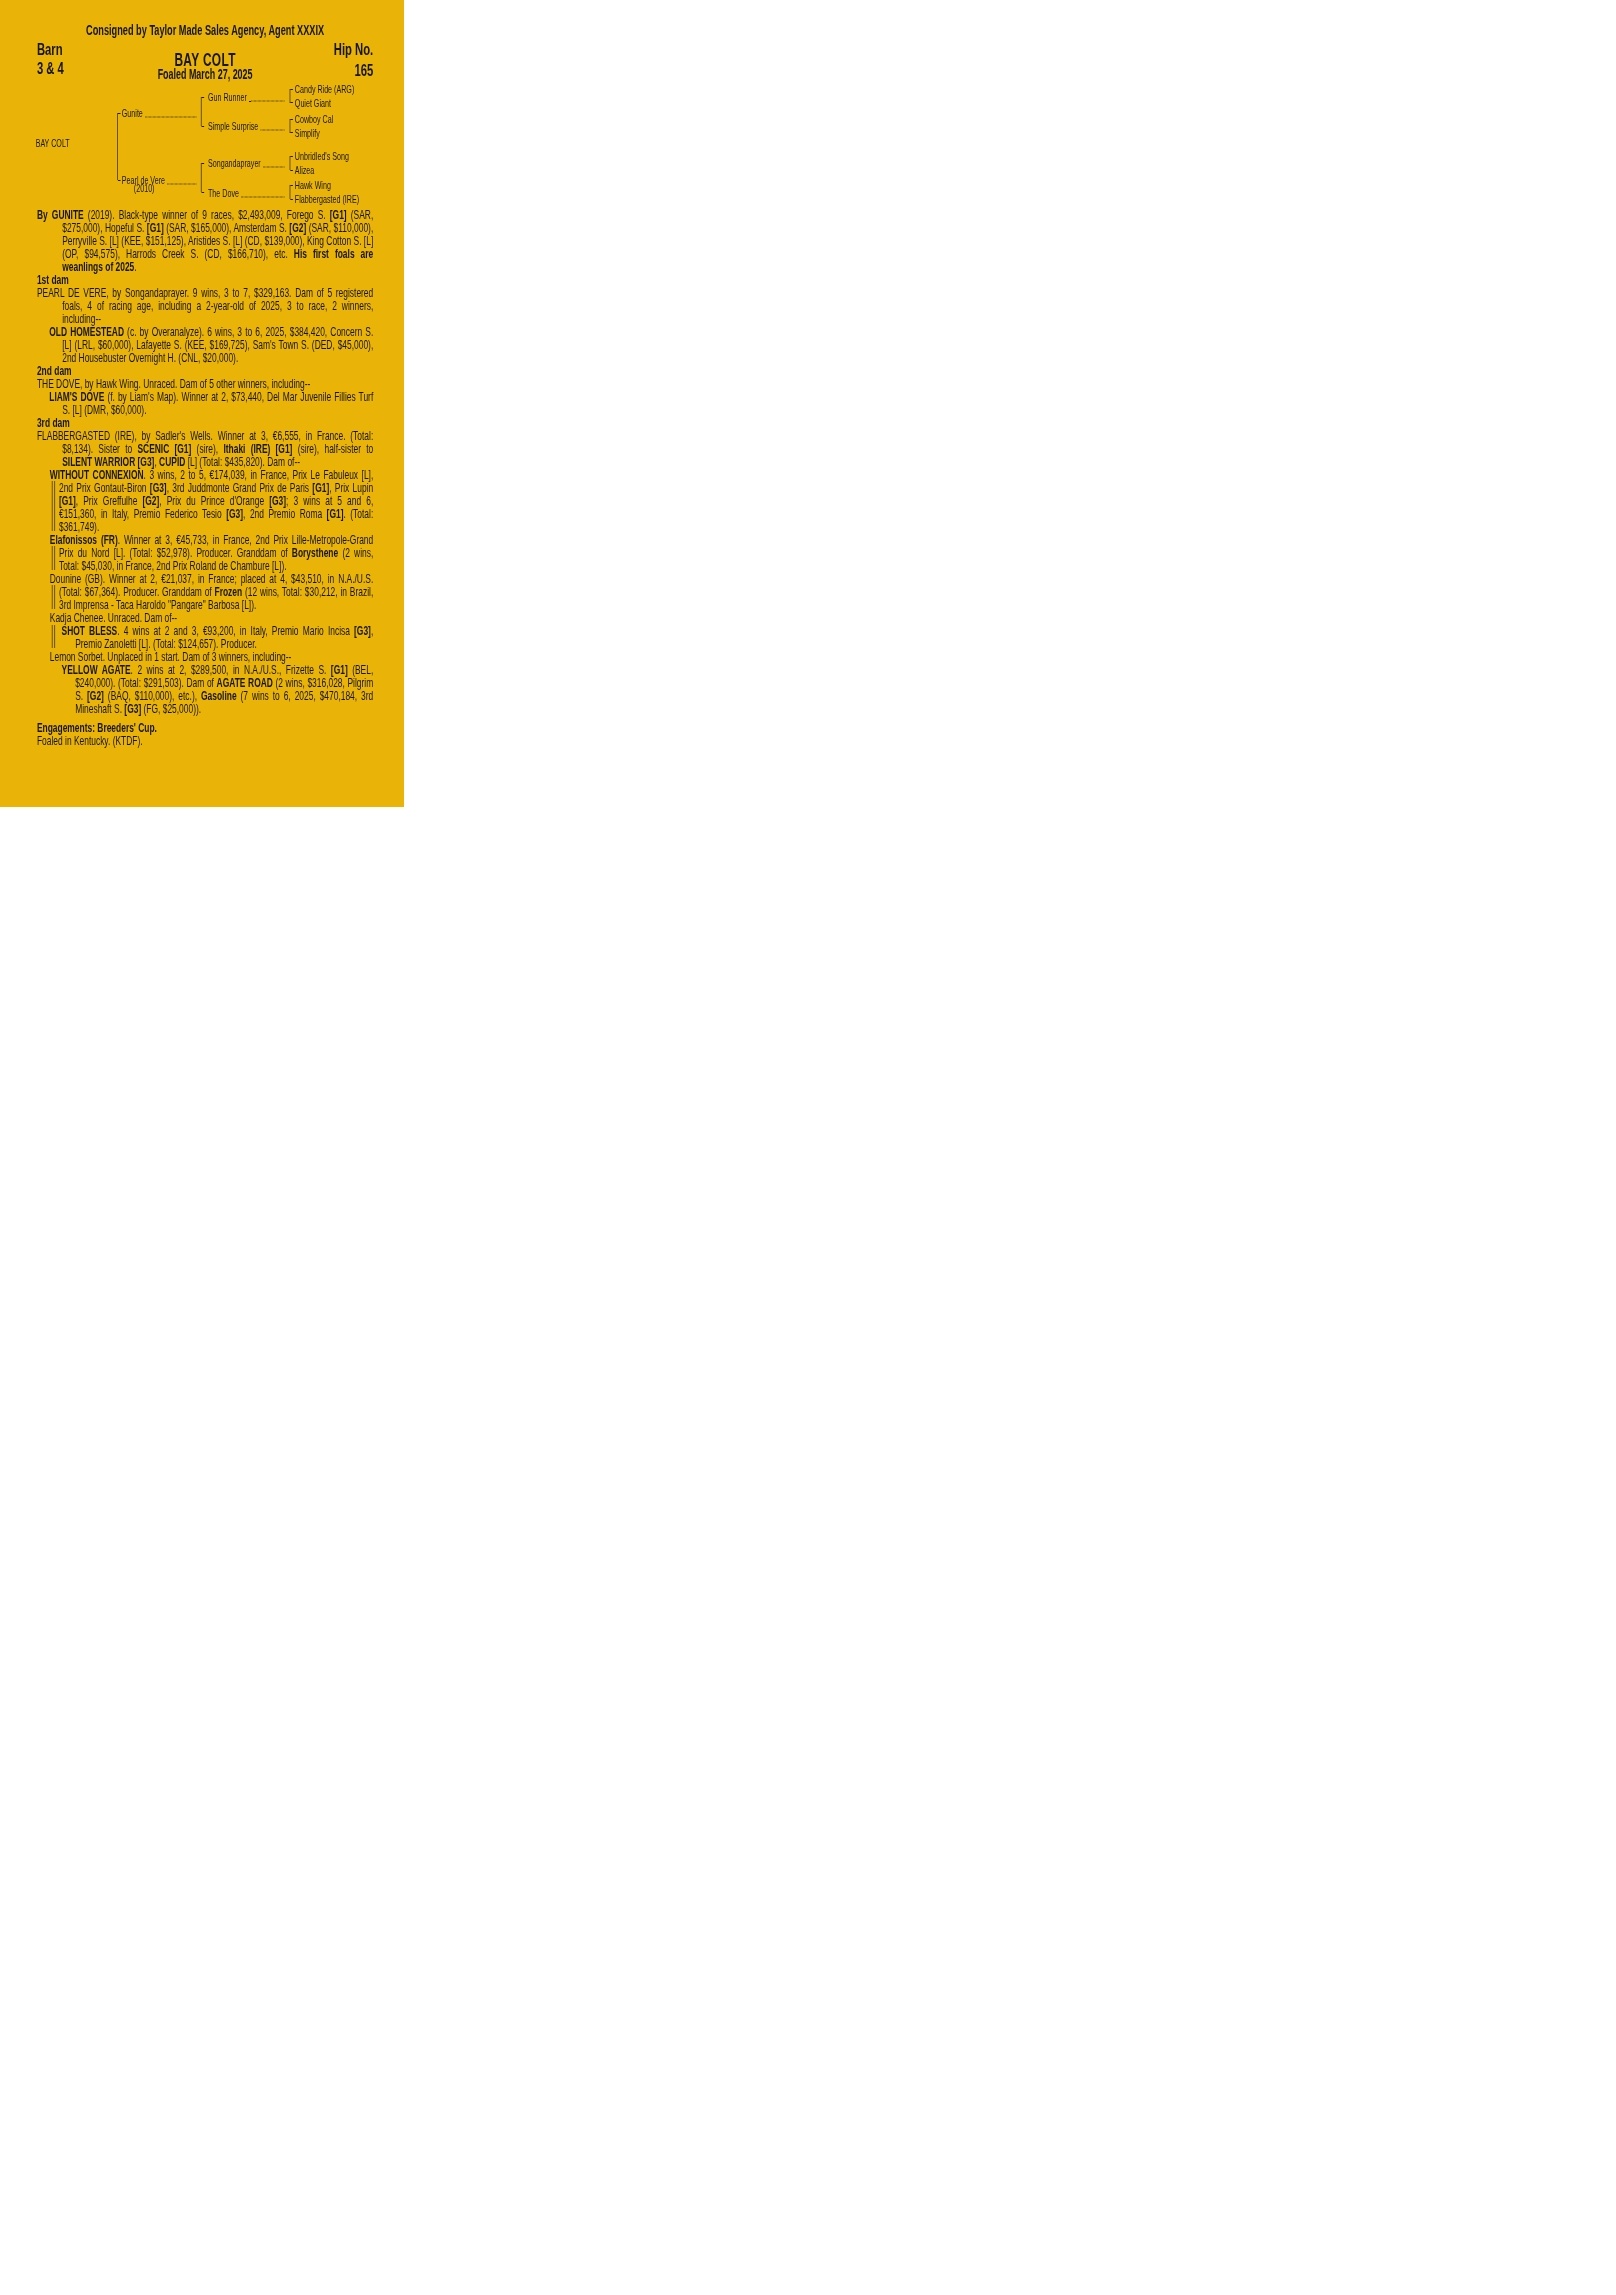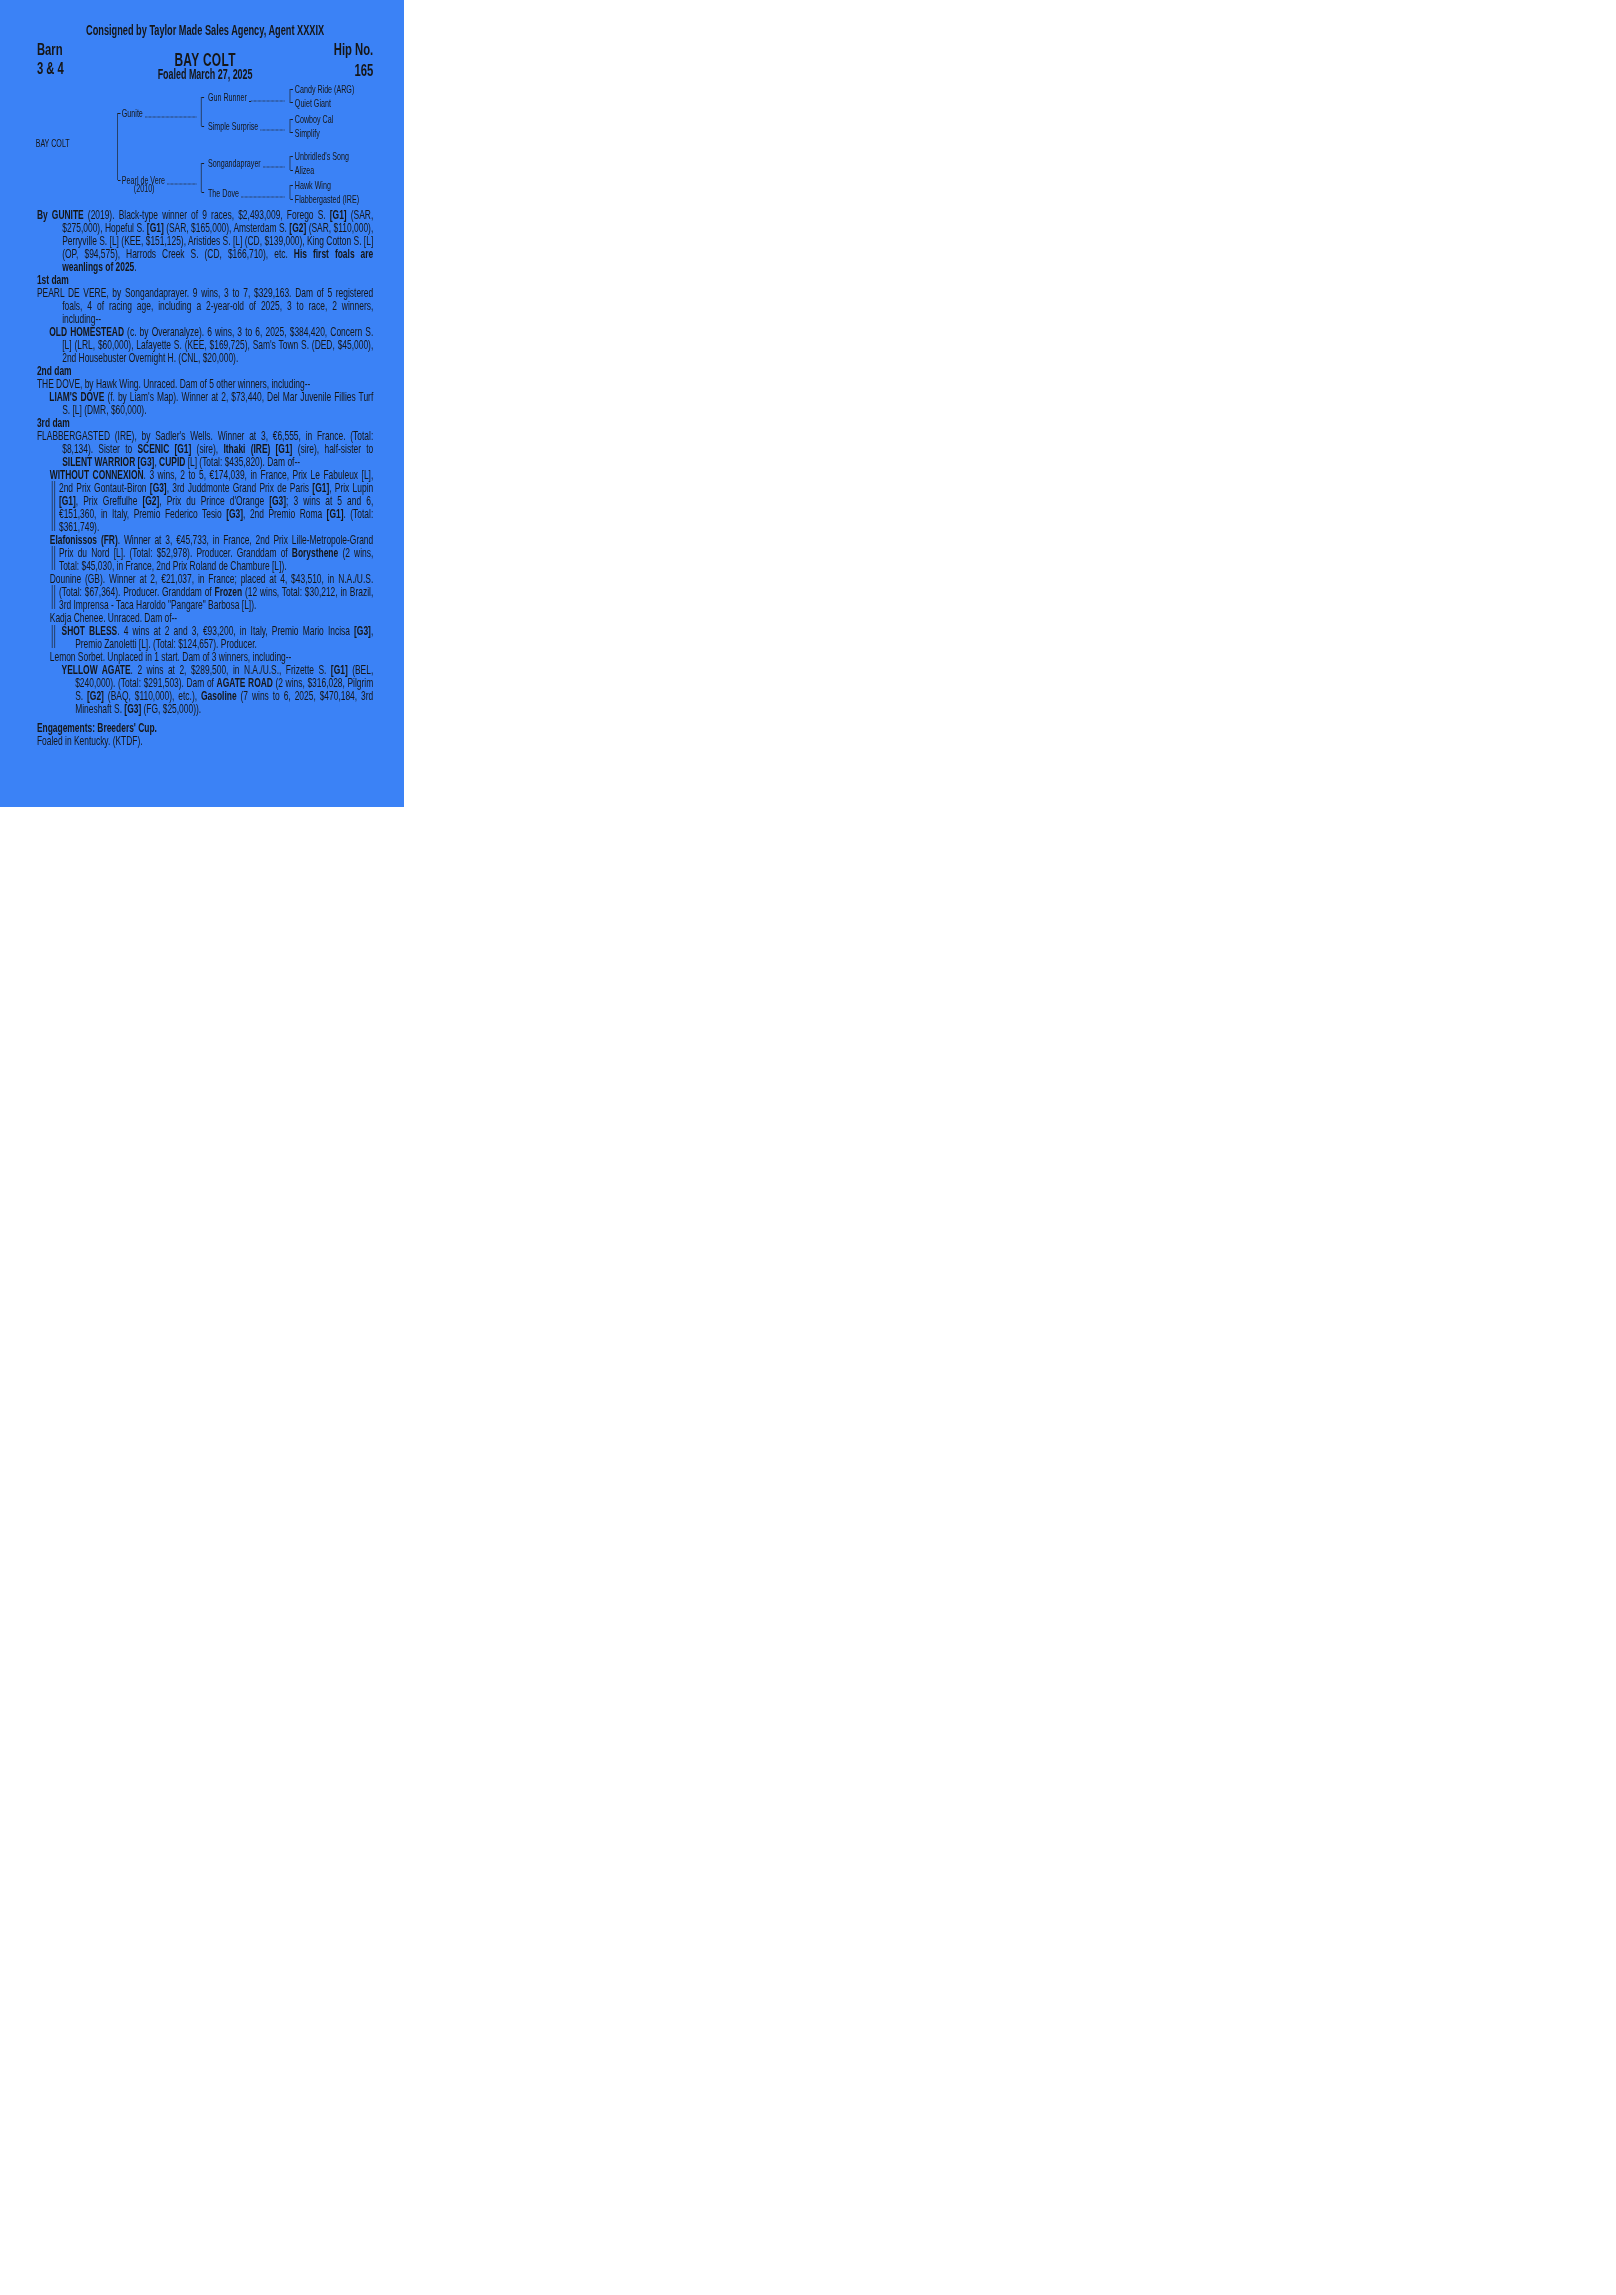--- a/index.html
+++ b/index.html
@@ -1,17 +1,17 @@
 <!DOCTYPE html>
 <html style="font-size:7.3px"><head>
 <meta charset="utf-8">
 <title>BAY COLT</title>
 <style>
   html,body{margin:0;padding:0;background:#ffffff;}
-  .page{position:relative;width:404px;height:807px;background:#3b82f6;overflow:hidden;
+  .page{position:relative;width:404px;height:807px;background:#eab308;overflow:hidden;
         font-family:"Liberation Sans","DejaVu Sans",sans-serif;color:#161616;}
   .inner{position:absolute;top:0;left:0;width:623px;height:807px;
          transform:scale(0.648,1);transform-origin:0 0;}
 
   
   .consignor{position:absolute;left:57px;width:519px;top:22px;text-align:center;
              font-size:14.2px;font-weight:bold;white-space:nowrap;}
   .barn-label{position:absolute;left:57px;top:39px;font-size:17.4px;font-weight:bold;}
   .barn-value{position:absolute;left:57px;top:58px;font-size:17.4px;font-weight:bold;}
   .hip-label{position:absolute;left:438px;width:138px;top:39px;text-align:right;font-size:17.4px;font-weight:bold;}

